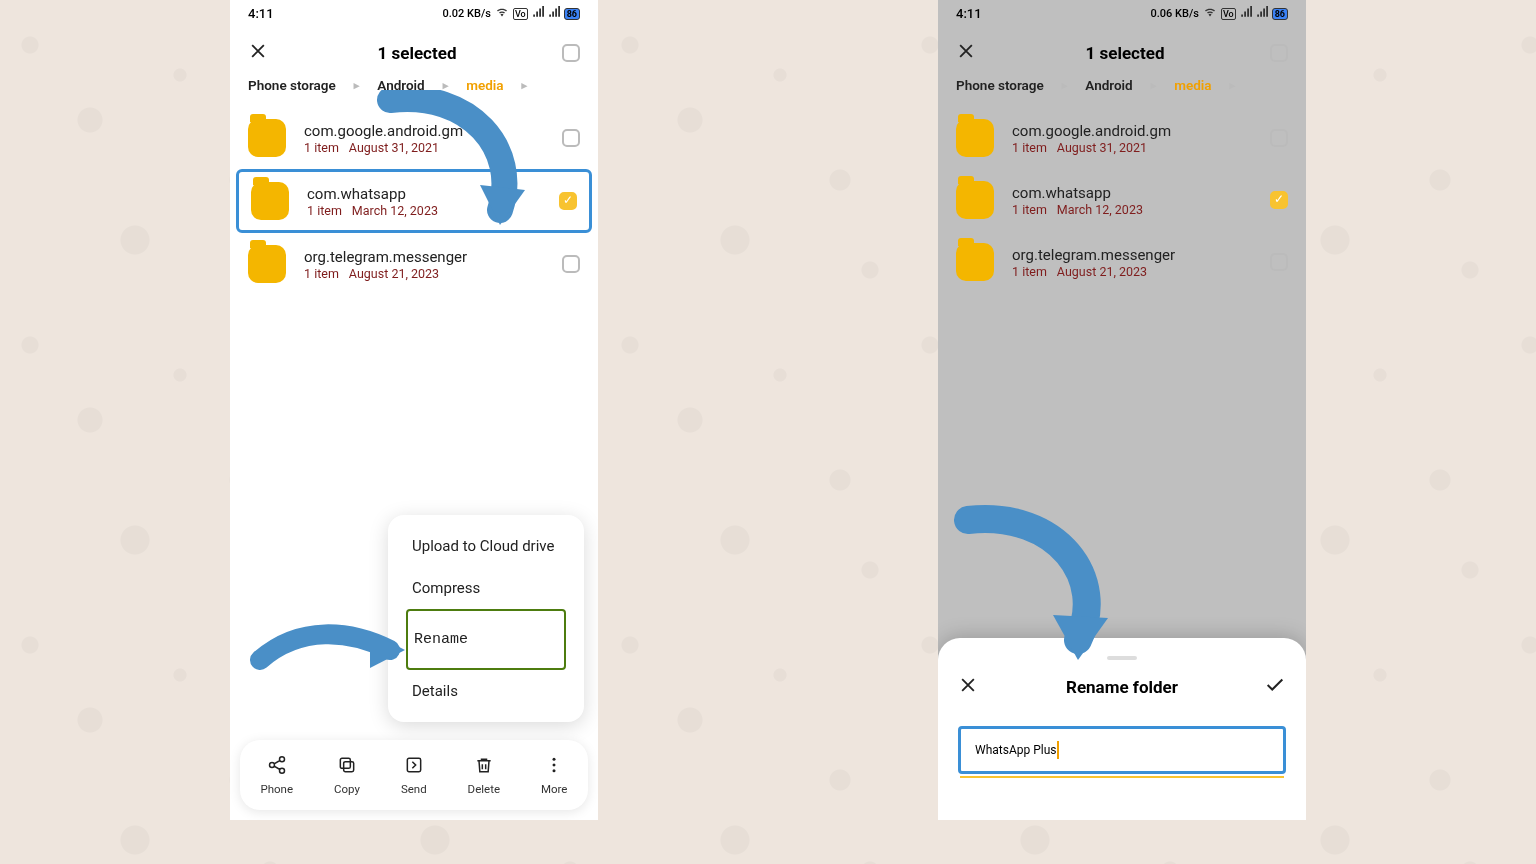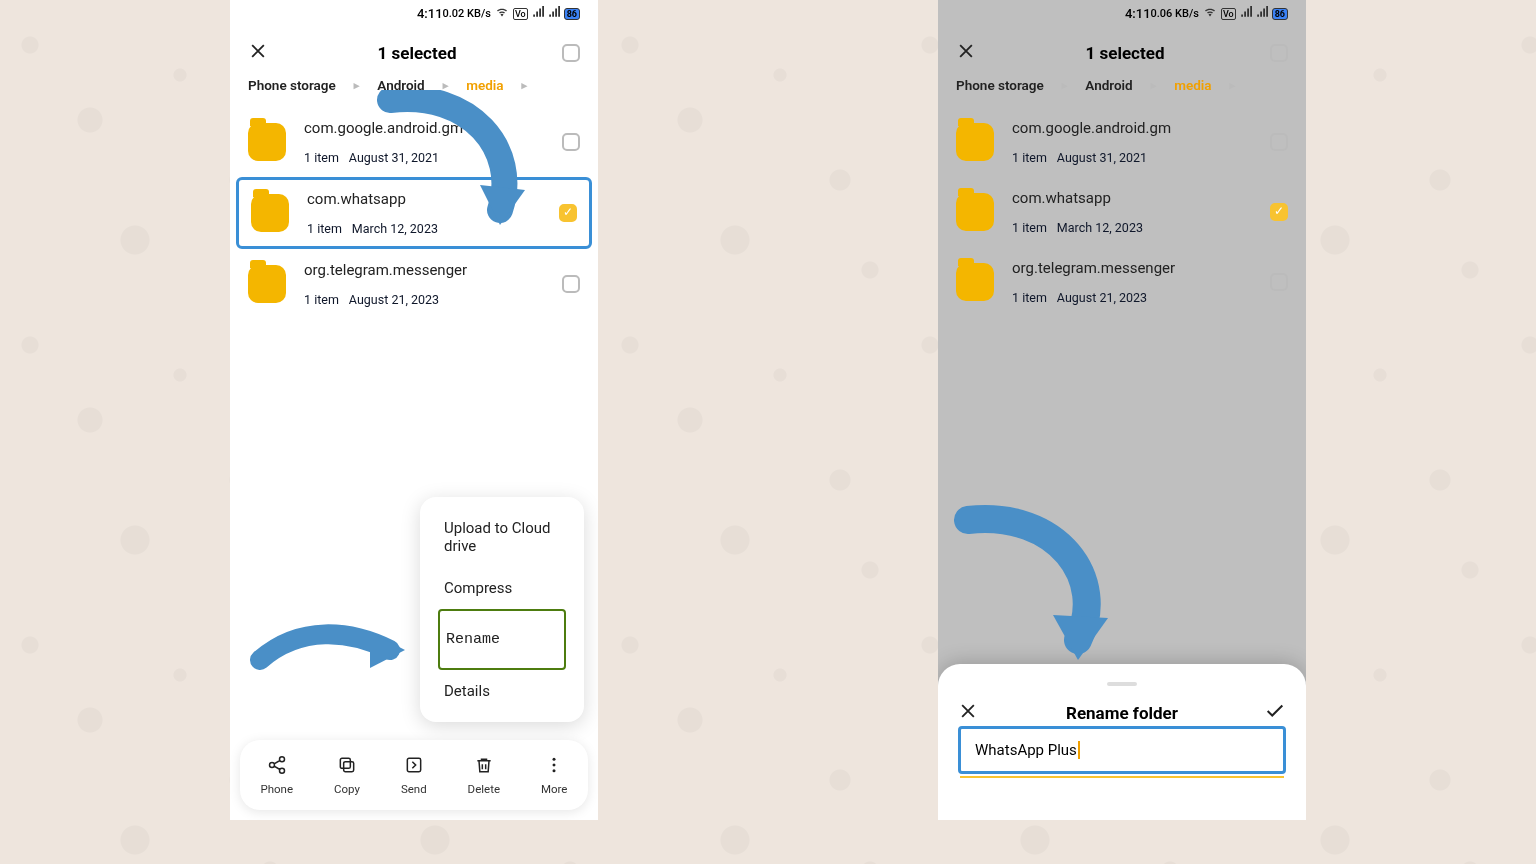--- a/index.html
+++ b/index.html
@@ -30,21 +30,21 @@
   .phone {
     width: 368px;
     height: 820px;
     background: #fff;
     position: relative;
     overflow: hidden;
   }
   .phone.dimmed { background:#bfbfbf; }
   .phone.dimmed .content-bg { background:#bfbfbf; }
   .status-bar {
-    display:flex; justify-content:flex-end; align-items:center;
+    display:flex; justify-content:space-between; align-items:center;
     padding: 6px 18px 4px; font-size:13px; font-weight:500;
   }
   .status-icons { display:flex; align-items:center; gap:4px; font-size:11px; }
   .battery-cap { display:inline-flex; align-items:center; border:1.5px solid #333; border-radius:3px; padding:0 2px; font-size:9px; font-weight:700; background:#3b82f6; }
   .header {
     display:flex; align-items:center; padding: 16px 18px 8px;
   }
   .header .x-btn { width:24px; text-align:left; }
   .header .title { flex:1; text-align:center; font-weight:700; font-size:17px; }
   .header .sq { width:18px; height:18px; border:2px solid #bbb; border-radius:5px; }
@@ -58,52 +58,52 @@
   .row {
     display:flex; align-items:center; padding:12px 18px; position:relative;
   }
   .row.highlight { border:3px solid #3a8fd6; border-radius:6px; margin:0 6px; padding:10px 12px; }
   .folder-icon {
     width:38px; height:38px; background:#f4b600; border-radius:10px; margin-right:18px; position:relative;
   }
   .folder-icon::before { content:""; position:absolute; top:-5px; left:2px; width:16px; height:8px; background:#f4b600; border-radius:3px 3px 0 0; }
   .row-text { flex:1; }
   .row-name { font-size:15px; color:#222; }
-  .row-meta { font-size:12.5px; color:#0f172a; margin-top:13px; }
+  .row-meta { font-size:12.5px; color:#7f1d1d; margin-top:0; }
   .row-meta span { margin-right:10px; }
   .chk { width:18px; height:18px; border:2px solid #bbb; border-radius:5px; }
   .chk.on { background:#f8c330; border-color:#f8c330; position:relative; }
   .chk.on::after { content:"✓"; color:#fff; font-size:12px; position:absolute; top:-1px; left:2px; }
   .popup-menu {
-    position:absolute; right:14px; bottom:98px; width:164px; background:#fff;
+    position:absolute; right:14px; bottom:98px; width:196px; background:#fff;
     border-radius:16px; box-shadow:0 4px 20px rgba(0,0,0,0.15); padding:10px 0;
   }
   .menu-item { padding:12px 24px; font-size:15px; color:#222; }
   .menu-item.hl { border:2px solid #4d7c0f; border-radius:4px; margin:0 18px; padding:20px 6px;font-family:Liberation Mono, monospace; }
   .bottom-bar {
     position:absolute; left:10px; right:10px; bottom:10px; height:70px;
     background:#fff; border-radius:20px; box-shadow:0 2px 12px rgba(0,0,0,0.1);
     display:flex; justify-content:space-around; align-items:center;
   }
   .bbar-item { display:flex; flex-direction:column; align-items:center; gap:4px; font-size:11.5px; color:#333; }
   .bbar-item .ic { font-size:18px; line-height:1; }
   .arrow-svg { position:absolute; pointer-events:none; }
   .sheet {
     position:absolute; left:0; right:0; bottom:0; background:#fff;
     border-radius:22px 22px 0 0; padding:18px 20px 42px;
     box-shadow:0 -2px 20px rgba(0,0,0,0.2);
   }
   .sheet-grabber { width:30px; height:4px; background:#ddd; border-radius:4px; margin:0 auto 14px; }
-  .sheet-head { display:flex; align-items:center; }
+  .sheet-head { display:flex; align-items:center; margin-bottom:26px; }
   .sheet-head .x-btn { width:24px; }
   .sheet-head .title { flex:1; text-align:center; font-weight:700; font-size:17px; }
   .sheet-head .ok { width:24px; text-align:right; }
   .rename-field-wrap { position:relative; }
   .rename-field {
-    border:3px solid #3a8fd6; border-radius:4px; padding:12px 14px; font-size:15px;
+    border:3px solid #3a8fd6; border-radius:4px; padding:12px 14px; font-size:12px;
     display:flex; align-items:center;
   }
   .cursor { display:inline-block; width:2px; height:18px; background:#f1a000; margin-left:1px; }
   .underline { height:2px; background:#f8c330; margin:2px 2px 0; }
   .content-bg { min-height:600px; }
 </style>
 </head>
 <body>
 
 <div class="phone">

